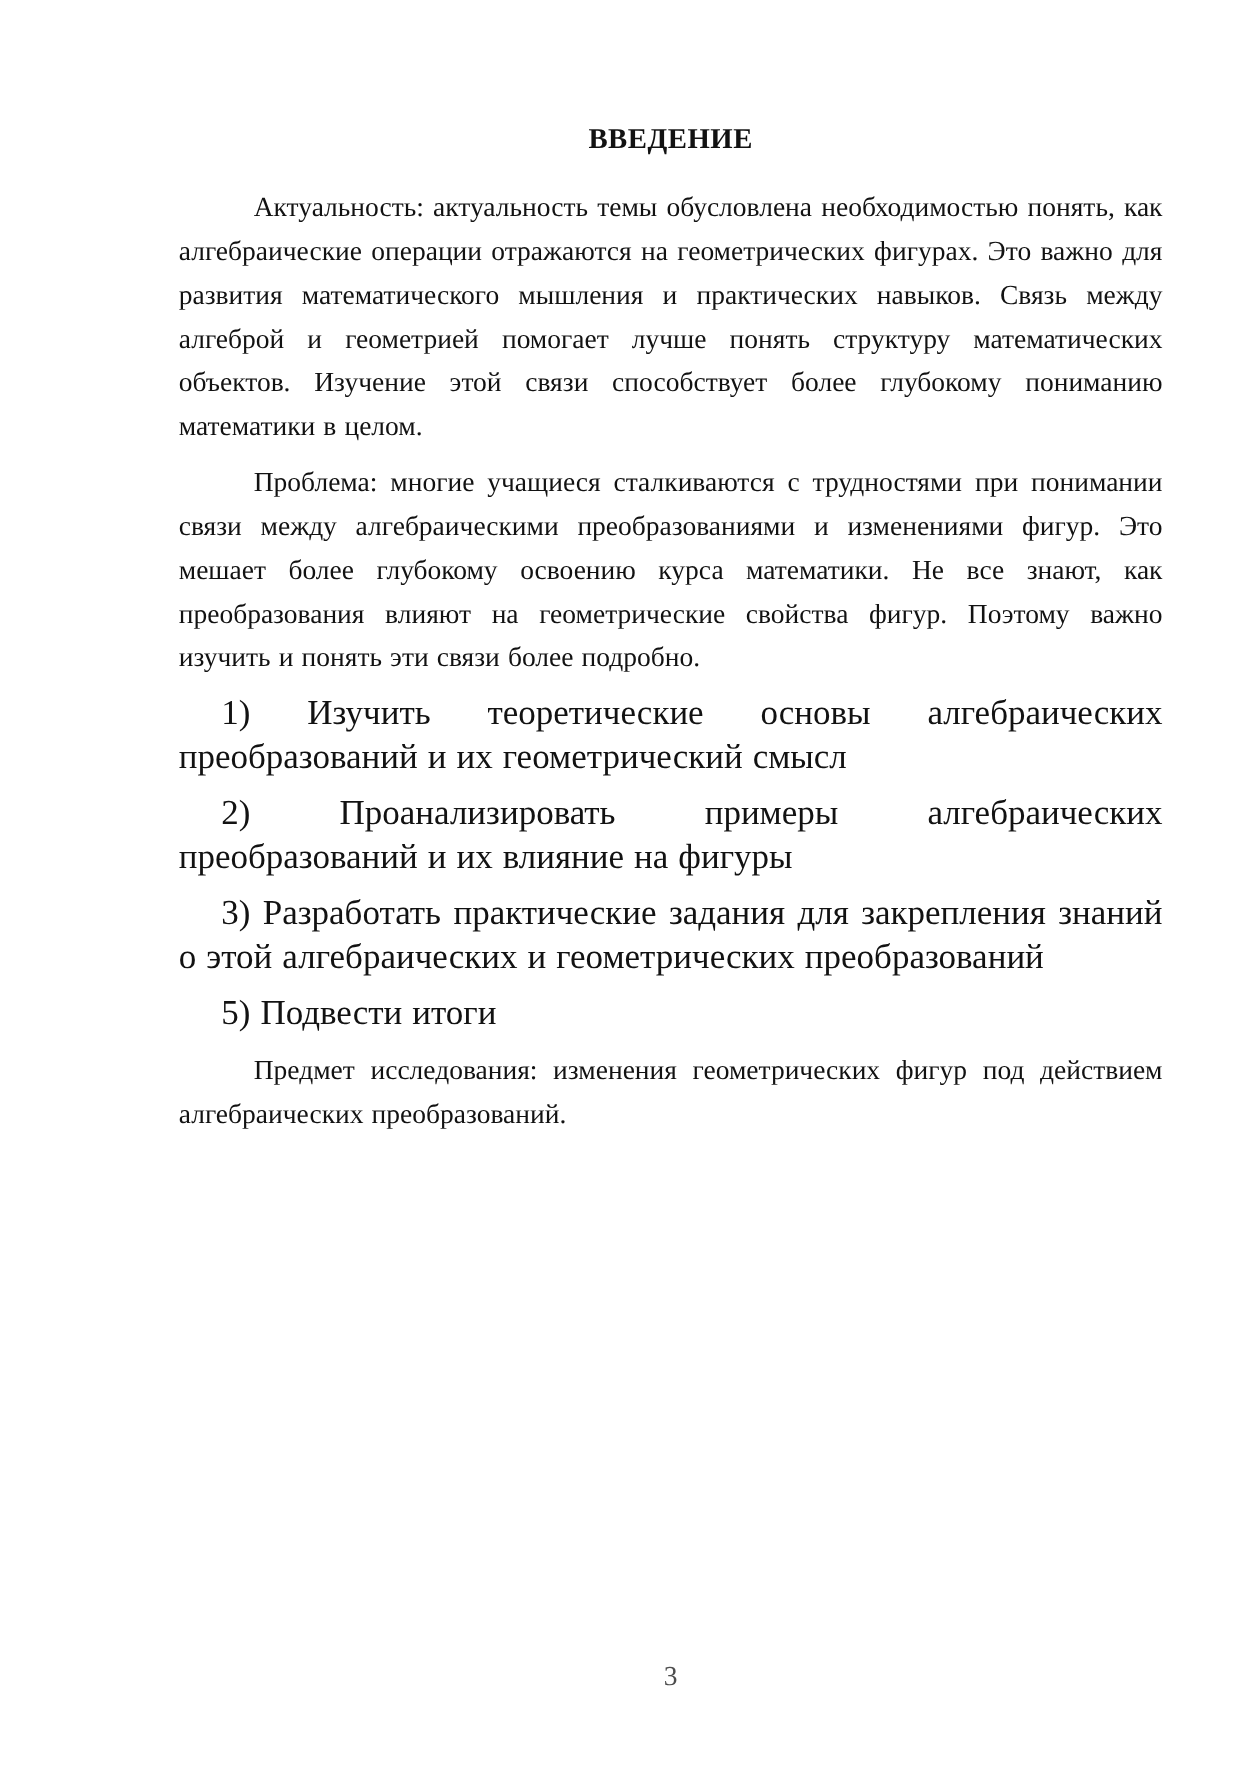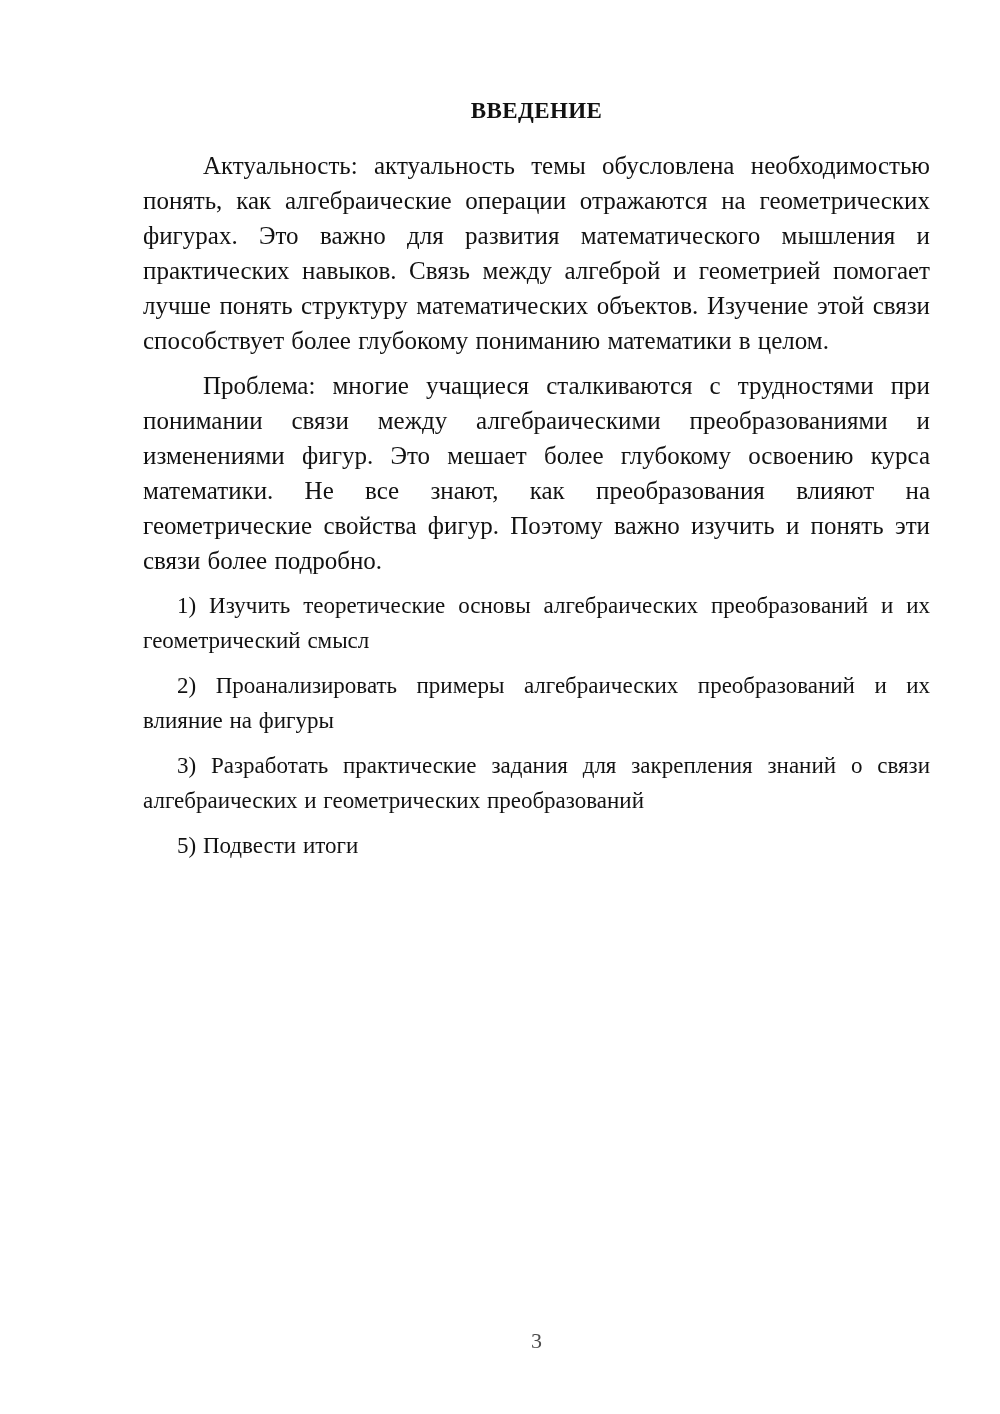--- a/index.html
+++ b/index.html
@@ -20,29 +20,29 @@
   }
   .doc-title {
     font-size: 23px;
     line-height: 35px;
     font-weight: bold;
     text-align: center;
     margin-bottom: 20px;
     letter-spacing: 0.4px;
   }
   .para {
-    font-size: 25px;
+    font-size: 22px;
     line-height: 35px;
     text-align: justify;
     text-indent: 60px;
     margin-bottom: 10px;
     word-spacing: 1px;
   }
   .task {
-    font-size: 23px;
+    font-size: 28px;
     line-height: 35px;
     text-align: justify;
     text-indent: 34px;
     margin-bottom: 10px;
     word-spacing: 1px;
   }
   .page-number {
     position: absolute;
     top: 1326px;
     left: 143px;
@@ -63,22 +63,23 @@
   <p class="para">Актуальность: актуальность темы обусловлена необходимостью понять, как алгебраические операции отражаются на геометрических фигурах. Это важно для развития математического мышления и практических навыков. Связь между алгеброй и геометрией помогает лучше понять структуру математических объектов. Изучение этой связи способствует более глубокому пониманию математики в целом.</p>
 
   <p class="para">Проблема: многие учащиеся сталкиваются с трудностями при понимании связи между алгебраическими преобразованиями и изменениями фигур. Это мешает более глубокому освоению курса математики. Не все знают, как преобразования влияют на геометрические свойства фигур. Поэтому важно изучить и понять эти связи более подробно.</p>
 
 
 
   <p class="task"><span>1)</span> <span>Изучить теоретические основы алгебраических преобразований и их геометрический смысл</span></p>
 
   <p class="task"><span>2)</span> <span>Проанализировать примеры алгебраических преобразований и их влияние на фигуры</span></p>
 
-  <p class="task"><span>3)</span> <span>Разработать практические задания для закрепления знаний о связи алгебраических и геометрических преобразований</span></p>
+  <p class="task"><span>3)</span> <span>Разработать практические задания для закрепления знаний о этой алгебраических и геометрических преобразований</span></p>
 
 
   <p class="task"><span>5)</span> <span>Подвести итоги</span></p>
 
 
+  <p class="para">Предмет исследования: изменения геометрических фигур под действием алгебраических преобразований.</p>
 
   <div class="page-number">3</div>
 
 </div>
 
 </body></html>

